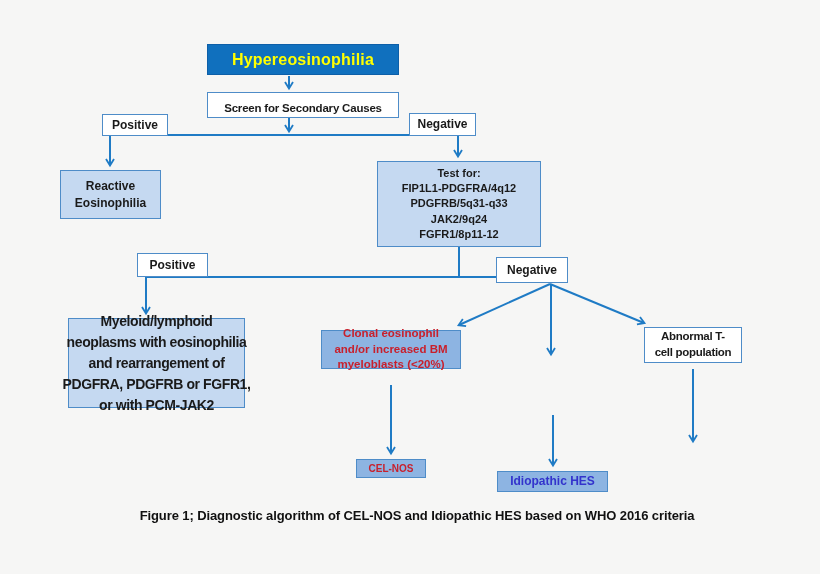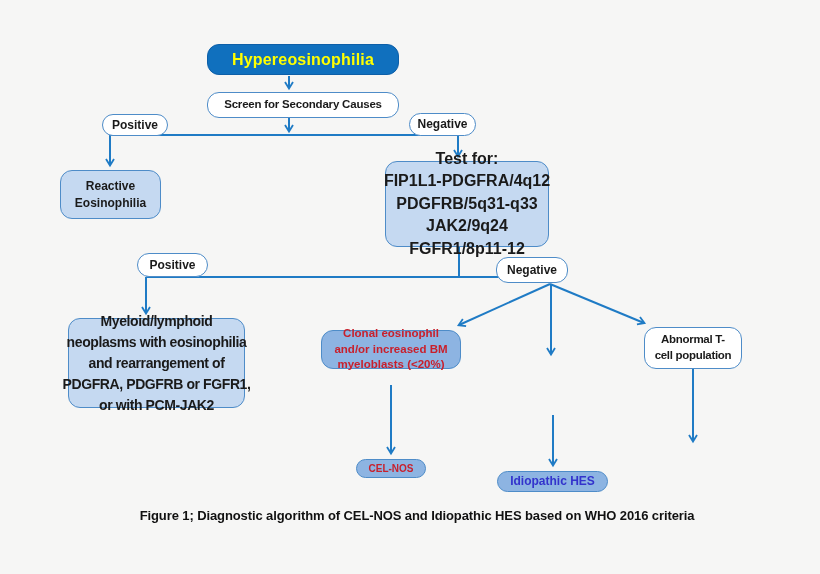--- a/index.html
+++ b/index.html
@@ -4,42 +4,42 @@
 <style>
   html,body{margin:0;padding:0;background:#f6f6f5;}
   #stage{
     position:relative;width:820px;height:574px;background:var(--page-bg,#f6f6f5);
     font-family:"Liberation Sans",sans-serif;overflow:hidden;
   }
   #connectors{position:absolute;left:0;top:0;z-index:1;}
   .box{
     position:absolute;box-sizing:border-box;z-index:2;
     display:flex;flex-direction:column;align-items:center;justify-content:center;
-    text-align:center;font-weight:bold;color:#1a1a1a;line-height:1.35;border-radius:12px;
+    text-align:center;font-weight:bold;color:#1a1a1a;line-height:1.35;
   }
   .box span{display:block;white-space:nowrap;}
   .root{
     left:207px;top:44px;width:192px;height:31px;
     background:var(--root-fill,#1070BE);border:1px solid #0d5fa8;
     color:var(--root-text,#FFFF00);font-size:16px;letter-spacing:.2px;
   }
   .white{background:#ffffff;border:1px solid var(--border-blue,#5b93c8);}
   .lightfill{background:var(--light-fill,#C5D9F1);border:1px solid var(--border-blue,#5b93c8);}
   .medfill{background:var(--medium-fill,#8DB4E2);border:1px solid var(--border-blue,#5b93c8);}
-  .screen{left:207px;top:92px;width:192px;height:26px;font-size:11.5px;letter-spacing:-.2px;}
+  .screen{left:207px;top:92px;width:192px;height:26px;font-size:11.5px;letter-spacing:-.2px;justify-content:flex-end;}
   .pos1{left:102px;top:114px;width:66px;height:22px;font-size:12px;}
   .neg1{left:409px;top:113px;width:67px;height:23px;font-size:12px;}
   .reactive{left:60px;top:170px;width:101px;height:49px;font-size:12px;}
-  .testfor{left:385px;top:161px;width:164px;height:86px;font-size:16px;line-height:1.4;}
+  .testfor{left:377px;top:161px;width:164px;height:86px;font-size:11px;line-height:1.4;}
   .pos2{left:137px;top:253px;width:71px;height:24px;font-size:12px;}
   .neg2{left:496px;top:257px;width:72px;height:26px;font-size:12px;}
   .myeloid{left:68px;top:318px;width:177px;height:90px;font-size:14px;letter-spacing:-.4px;line-height:1.5;}
   .clonal{left:321px;top:330px;width:140px;height:39px;font-size:11.5px;color:var(--red-text,#C8202C);}
   .noclon{left:489px;top:360px;width:128px;height:55px;font-size:11.5px;color:var(--violet-text,#3333CC);}
-  .abnormal{left:644px;top:327px;width:98px;height:42px;font-size:11.5px;letter-spacing:-.3px;}
+  .abnormal{left:644px;top:327px;width:98px;height:36px;font-size:11.5px;letter-spacing:-.3px;}
   .celnos{left:356px;top:459px;width:70px;height:19px;font-size:10px;color:var(--red-text,#C8202C);}
   .idio{left:497px;top:471px;width:111px;height:21px;font-size:12px;color:var(--violet-text,#3333CC);}
   .tcellvar{left:625px;top:447px;width:136px;height:23px;font-size:12px;}
   .caption{
     position:absolute;left:0;top:508px;width:820px;text-align:center;z-index:2;
     font-size:13px;font-weight:bold;color:#111;letter-spacing:-.1px;padding-left:7px;
   }
 </style>
 </head>
 <body>

